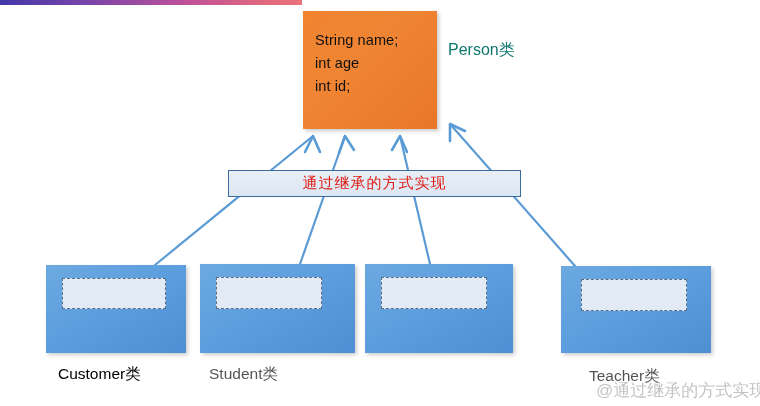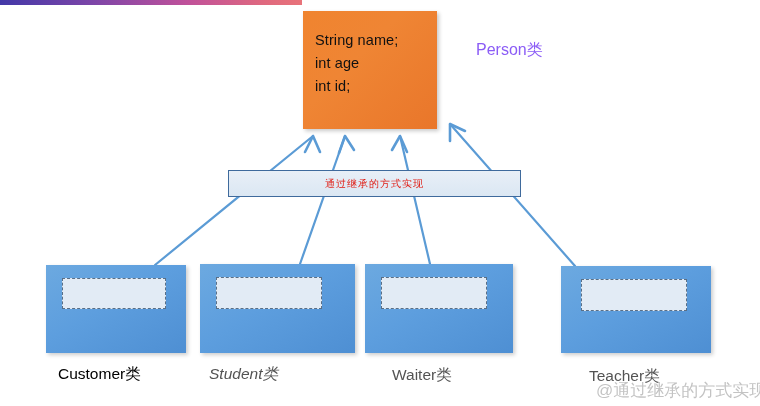--- a/index.html
+++ b/index.html
@@ -42,24 +42,24 @@
   .person-line {
     color: #111111;
     font-size: 14.5px;
     line-height: 23px;
     letter-spacing: 0.1px;
     white-space: nowrap;
   }
 
   #person-class-label {
     position: absolute;
-    left: 476px;
+    left: 448px;
     top: 40px;
     font-size: 16px;
-    color: #8b5cf6;
+    color: #0f766e;
     white-space: nowrap;
     text-align: right;
   }
 
   
   #inherit-note {
     position: absolute;
     left: 228px;
     top: 170px;
     width: 293px;
@@ -67,21 +67,21 @@
     background: linear-gradient(180deg, #e8eff7 0%, #dbe7f3 100%);
     border: 1.4px solid #3f6a9c;
     box-sizing: border-box;
     display: flex;
     align-items: center;
     justify-content: center;
     z-index: 4;
   }
   #inherit-note-text {
     color: #e01b12;
-    font-size: 10px;
+    font-size: 15px;
     letter-spacing: 1px;
     white-space: nowrap;
   }
 
   
   .sub-box {
     position: absolute;
     background: linear-gradient(150deg, #6ca9e0 0%, #5d9ede 45%, #4e8fd3 100%);
     box-shadow: 2px 2px 4px rgba(0,0,0,0.20);
     box-sizing: border-box;
@@ -160,26 +160,25 @@
   </svg>
 
   <div class="sub-box" style="left:46px; top:265px; width:140px; height:88px;">
     <div class="sub-inner" style="left:16px; top:13px; width:104px; height:31px;"></div>
   </div>
   <div class="sub-label" style="left:58px; top:364px;">Customer类</div>
 
   <div class="sub-box" style="left:200px; top:264px; width:155px; height:89px;">
     <div class="sub-inner" style="left:16px; top:13px; width:106px; height:32px;"></div>
   </div>
-  <div class="sub-label faded" style="left:209px; top:364px;font-style:italic;">Student类</div>
+  <div class="sub-label faded" style="left:209px; top:364px;">Student类</div>
 
   <div class="sub-box" style="left:365px; top:264px; width:148px; height:89px;">
     <div class="sub-inner" style="left:16px; top:13px; width:106px; height:32px;"></div>
   </div>
-  <div class="sub-label faded" style="left:392px; top:365px;">Waiter类</div>
 
   <div class="sub-box" style="left:561px; top:266px; width:150px; height:87px;">
     <div class="sub-inner" style="left:20px; top:13px; width:106px; height:32px;"></div>
   </div>
   <div class="sub-label faded" style="left:589px; top:366px;text-align:right;">Teacher类</div>
 
   <div id="inherit-note">
     <span id="inherit-note-text">通过继承的方式实现</span>
   </div>
 

